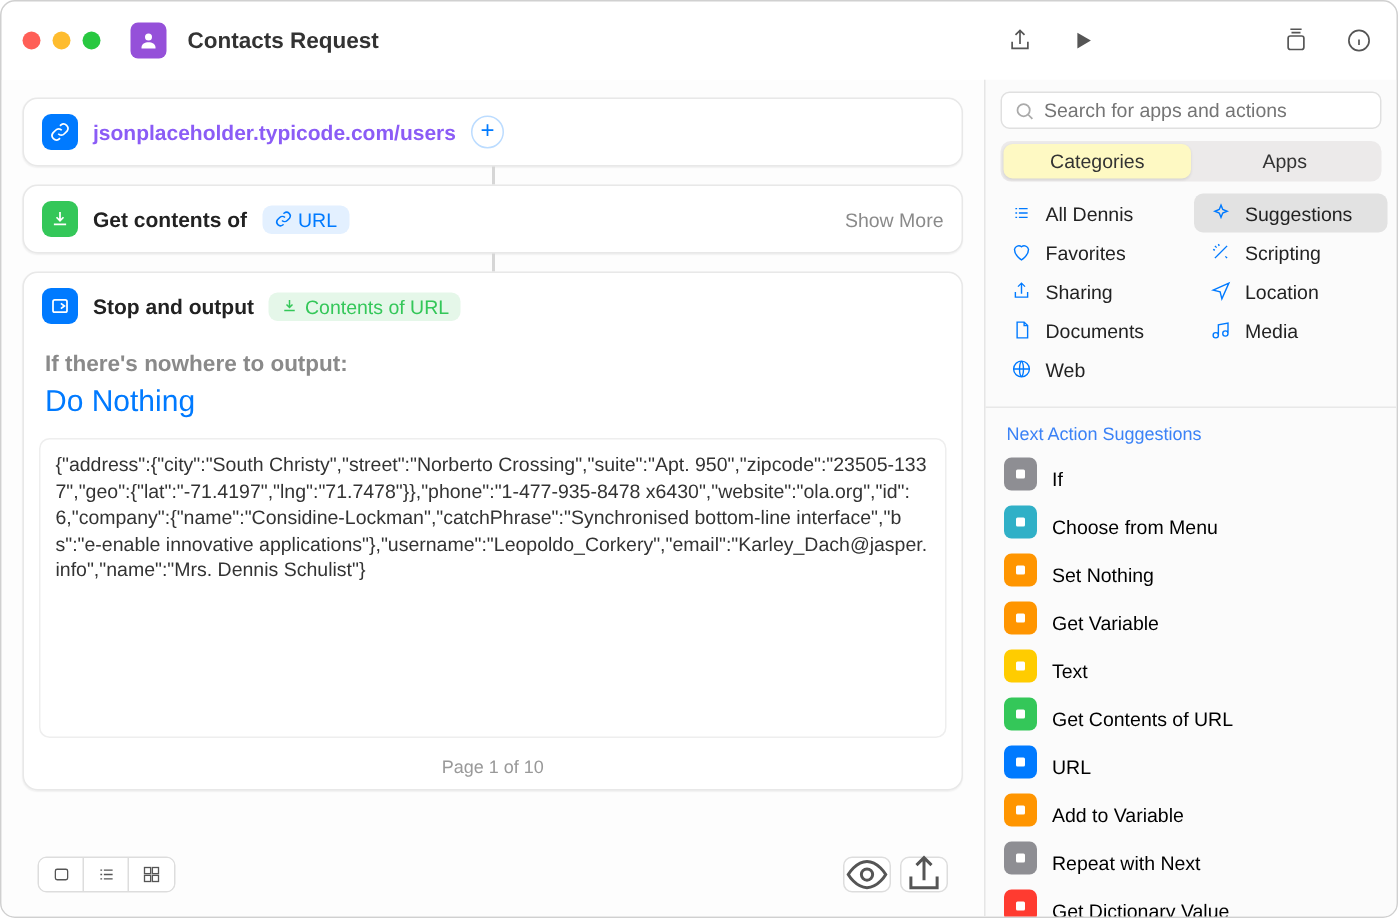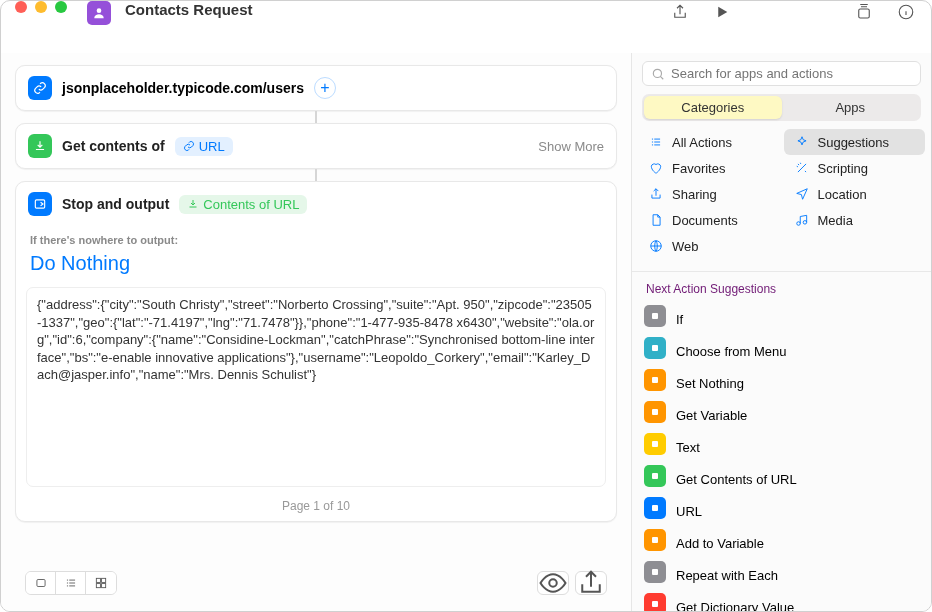--- a/index.html
+++ b/index.html
@@ -1,47 +1,47 @@
 <!DOCTYPE html>
 <html><head>
 <meta charset="utf-8">
 <style>
 * { box-sizing: border-box; margin: 0; padding: 0; font-family: -apple-system, BlinkMacSystemFont, "Segoe UI", Helvetica, Arial, sans-serif; }
 body { background: #fff; width: 932px; height: 612px; overflow: hidden; border: 1px solid #d0d0d0; border-radius: 10px; display: flex; flex-direction: column; }
-.titlebar { height: 52px; display: flex; align-items: flex-start; padding: 0 14px; gap: 8px; }
+.titlebar { height: 52px; display: flex; align-items: center; padding: 0 14px; gap: 8px; }
 .traffic { display: flex; gap: 8px; margin-right: 12px; }
 .dot { width: 12px; height: 12px; border-radius: 50%; }
 .dot.red { background: #ff5f57; }
 .dot.yellow { background: #febc2e; }
 .dot.green { background: #28c840; }
 .app-icon { width: 24px; height: 24px; border-radius: 5px; background: #9550d9; display: flex; align-items: center; justify-content: center; }
 .app-icon svg { width: 14px; height: 14px; fill: #fff; }
 .title { font-size: 15px; font-weight: 600; color: #333; margin-left: 6px; }
 .titlebar-right { margin-left: auto; display: flex; gap: 20px; align-items: center; }
 .tb-btn { color: #666; width: 22px; height: 22px; display: flex; align-items: center; justify-content: center; cursor: pointer; }
 .tb-btn svg { width: 18px; height: 18px; stroke: #555; fill: none; stroke-width: 1.5; }
 .body { flex: 1; display: flex; overflow: hidden; }
 .editor { flex: 1; padding: 12px 14px 10px 14px; background: #fdfdfd; overflow: auto; display: flex; flex-direction: column; }
-.sidebar { width: 300px; border-left: 1px solid #e6e6e6; display: flex; flex-direction: column; background: #fbfbfb; }
+.sidebar { width: 275px; border-left: 1px solid #e6e6e6; display: flex; flex-direction: column; background: #fbfbfb; }
 
 .card { background: #fff; border: 1px solid #e8e8e8; border-radius: 10px; margin-bottom: 0; box-shadow: 0 0.5px 1px rgba(0,0,0,0.05); }
 .connector { width: 2px; height: 12px; background: #d6d6d6; margin: 0 auto; }
 .card-header { display: flex; align-items: center; padding: 10px 12px; gap: 10px; }
 .card-header-icon { width: 24px; height: 24px; border-radius: 6px; display: flex; align-items: center; justify-content: center; flex-shrink: 0; }
 .card-header-icon svg { width: 14px; height: 14px; fill: #fff; }
 .blue-bg { background: #007aff; }
 .green-bg { background: #34c759; }
 .card-title { font-size: 14px; font-weight: 600; color: #222; }
 .pill { border-radius: 6px; padding: 2px 8px; font-size: 13px; font-weight: 500; display: inline-flex; align-items: center; gap: 4px; }
-.pill-blue-text { color: #000000; font-weight: 600; font-size: 14px; }
+.pill-blue-text { color: #8b5cf6; font-weight: 600; font-size: 14px; }
 .pill-blue { background: #e3f0ff; color: #007aff; }
 .pill-green { background: #e5f7e9; color: #34c759; }
 .plus-circle { width: 22px; height: 22px; border-radius: 50%; border: 1px solid #bcdcff; display: flex; align-items: center; justify-content: center; color: #007aff; font-size: 16px; cursor: pointer; }
 .show-more { margin-left: auto; color: #8a8a8a; font-size: 13px; cursor: pointer; }
-.card-inner-label { padding: 8px 14px 0 14px; font-size: 11px; font-weight: 600; color: #8a8a8a; }
+.card-inner-label { padding: 8px 14px 0 14px; font-size: 15px; font-weight: 600; color: #8a8a8a; }
 .card-inner-link { padding: 6px 14px 6px 14px; font-size: 20px; font-weight: 500; color: #007aff; }
 .output-box { margin: 6px 10px 8px 10px; padding: 8px 10px; border: 1px solid #eee; border-radius: 7px; background: #fff; min-height: 200px; font-size: 13px; color: #333; line-height: 1.35; font-family: -apple-system, sans-serif; word-break: break-all; }
 .page-ind { text-align: center; font-size: 12px; color: #999; padding: 4px 0 8px 0; }
 
 .bottombar { display: flex; align-items: center; padding: 6px 10px; gap: 4px; }
 .bb-seg { display: flex; border: 1px solid #ddd; border-radius: 6px; overflow: hidden; }
 .bb-btn { width: 30px; height: 22px; display: flex; align-items: center; justify-content: center; cursor: pointer; background: #fff; }
 .bb-btn:not(:last-child) { border-right: 1px solid #ddd; }
 .bb-btn svg { width: 14px; height: 14px; stroke: #555; fill: none; stroke-width: 1.5; }
 .bb-right { margin-left: auto; display: flex; gap: 6px; }
@@ -53,21 +53,21 @@
 .search input { border: none; outline: none; flex: 1; font-size: 13px; color: #555; background: transparent; }
 .tab-seg { margin: 0 10px 8px 10px; display: flex; background: #eceaea; border-radius: 7px; padding: 2px; }
 .tab { flex: 1; text-align: center; font-size: 13px; padding: 4px 0; border-radius: 6px; cursor: pointer; color: #333; }
 .tab.active { background: #fef9c3; box-shadow: 0 1px 2px rgba(0,0,0,0.1); }
 .cat-grid { display: grid; grid-template-columns: 1fr 1fr; padding: 0 4px 8px 4px; }
 .cat { display: flex; align-items: center; gap: 8px; padding: 5px 10px; font-size: 13px; border-radius: 6px; cursor: pointer; color: #222; margin: 0 2px; }
 .cat.selected { background: #e2e2e2; font-weight: 500; }
 .cat-icon { width: 16px; height: 16px; display: flex; align-items: center; justify-content: center; }
 .cat-icon svg { width: 14px; height: 14px; stroke: #007aff; fill: none; stroke-width: 1.6; }
 .divider { height: 1px; background: #e8e8e8; margin: 4px 0; }
-.sugg-head { font-size: 12px; color: #701a75; font-weight: 500; padding: 6px 14px 4px 14px; }
+.sugg-head { font-size: 12px; color: #3b82f6; font-weight: 500; padding: 6px 14px 4px 14px; }
 .sugg-list { overflow-y: auto; flex: 1; }
 .sugg { display: flex; align-items: flex-end; gap: 10px; padding: 5px 12px; font-size: 13px; cursor: pointer; }
 .sugg-icon { width: 22px; height: 22px; border-radius: 5px; display: flex; align-items: center; justify-content: center; flex-shrink: 0; }
 .sugg-icon svg { width: 12px; height: 12px; fill: #fff; }
 .c-gray { background: #8e8e93; }
 .c-teal { background: #30b0c7; }
 .c-orange { background: #ff9500; }
 .c-yellow { background: #ffcc00; }
 .c-green2 { background: #34c759; }
 .c-blue2 { background: #007aff; }
@@ -229,21 +229,21 @@
       <div class="tab active">Categories</div>
       <div class="tab">Apps</div>
     </div>
     <div class="cat-grid">
       <div class="cat">
           <span class="cat-icon">
             <svg viewBox="0 0 24 24">
               <path d="M5 7h2M9 7h10M5 12h2M9 12h10M5 17h2M9 17h10"></path>
             </svg>
           </span>
-          <span>All Actions</span>
+          <span>All Dennis</span>
         </div>
       <div class="cat selected">
           <span class="cat-icon">
             <svg viewBox="0 0 24 24">
               <path d="M12 3l2 5 5 2-5 2-2 5-2-5-5-2 5-2z"></path>
             </svg>
           </span>
           <span>Suggestions</span>
         </div>
       <div class="cat">
@@ -370,21 +370,21 @@
             </svg>
           </div>
           <span>Add to Variable</span>
         </div>
         <div class="sugg">
           <div class="sugg-icon c-gray2">
             <svg viewBox="0 0 24 24">
               <rect x="6" y="6" width="12" height="12" rx="2"></rect>
             </svg>
           </div>
-          <span>Repeat with Each</span>
+          <span>Repeat with Next</span>
         </div>
         <div class="sugg">
           <div class="sugg-icon c-red">
             <svg viewBox="0 0 24 24">
               <rect x="6" y="6" width="12" height="12" rx="2"></rect>
             </svg>
           </div>
           <span>Get Dictionary Value</span>
         </div>
       </div>

